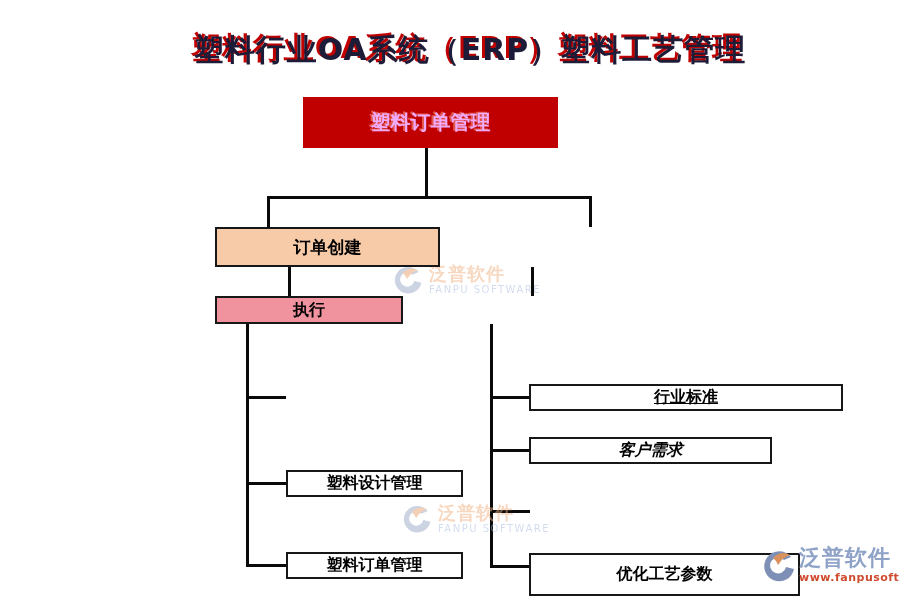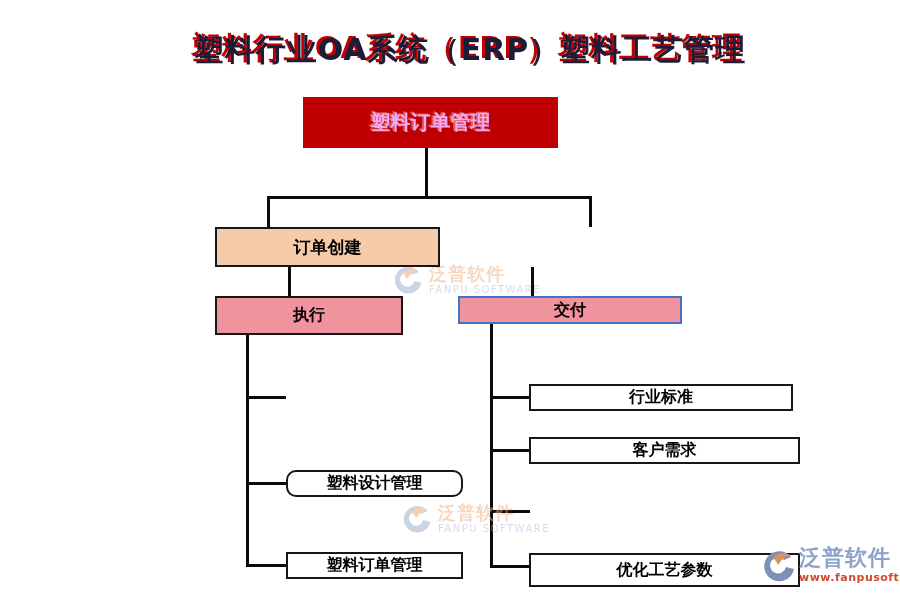--- a/index.html
+++ b/index.html
@@ -30,32 +30,32 @@
     text-shadow:-2px -1px 0 rgba(255,160,140,.55);
   }
   .node-orange{
     background:#f8cba8;border:2px solid #171717;font-size:17px;
   }
   .n-l2a{left:215px;top:227px;width:225px;height:40px;}
   .n-l2b{left:458px;top:227px;width:245px;height:40px;}
   .node-pink{
     background:#f0939e;border:2px solid #171717;font-size:16px;
   }
-  .n-l3a{left:215px;top:296px;width:188px;height:39px;}
+  .n-l3a{left:215px;top:296px;width:188px;height:28px;}
   .n-l3b{left:458px;top:296px;width:224px;height:28px;border-color:#4472c4;}
   .node-white{
     background:#ffffff;border:2px solid #171717;font-size:16px;
   }
   .n-L1{left:285px;top:385px;width:177px;height:26px;}
-  .n-L2{left:286px;top:470px;width:177px;height:27px;border-radius:10px;}
+  .n-L2{left:286px;top:470px;width:177px;height:27px;}
   .n-L3{left:286px;top:552px;width:177px;height:27px;}
-  .n-R1{left:529px;top:384px;width:264px;height:27px;}
-  .n-R2{left:529px;top:437px;width:271px;height:27px;}
+  .n-R1{left:529px;top:384px;width:314px;height:27px;text-decoration:underline;}
+  .n-R2{left:529px;top:437px;width:243px;height:27px;font-style:italic;}
   .n-R3{left:529px;top:498px;width:271px;height:28px;}
-  .n-R4{left:529px;top:553px;width:271px;height:34px;}
+  .n-R4{left:529px;top:553px;width:271px;height:43px;}
 
   .line{position:absolute;background:#0a0a0a;}
 
   
   .watermark{
     position:absolute;display:flex;align-items:center;gap:5px;
     opacity:.5;pointer-events:none;
   }
   .wm-1{left:392px;top:264px;}
   .wm-2{left:401px;top:503px;}
@@ -119,21 +119,20 @@
       <span class="wm-brand">泛普软件</span>
       <span class="wm-sub">FANPU SOFTWARE</span>
     </div>
   </div>
 
   <div class="node node-root">塑料订单管理</div>
 
   <div class="node node-orange n-l2a">订单创建</div>
 
   <div class="node node-pink n-l3a">执行</div>
-  <div class="node node-pink n-l3b">交付</div>
 
   <div class="node node-white n-L2">塑料设计管理</div>
   <div class="node node-white n-L3">塑料订单管理</div>
 
   <div class="node node-white n-R1">行业标准</div>
   <div class="node node-white n-R2">客户需求</div>
   <div class="node node-white n-R4">优化工艺参数</div>
 
   <div class="fp-logo">
     <svg class="logo-icon" viewBox="0 0 36 36">

